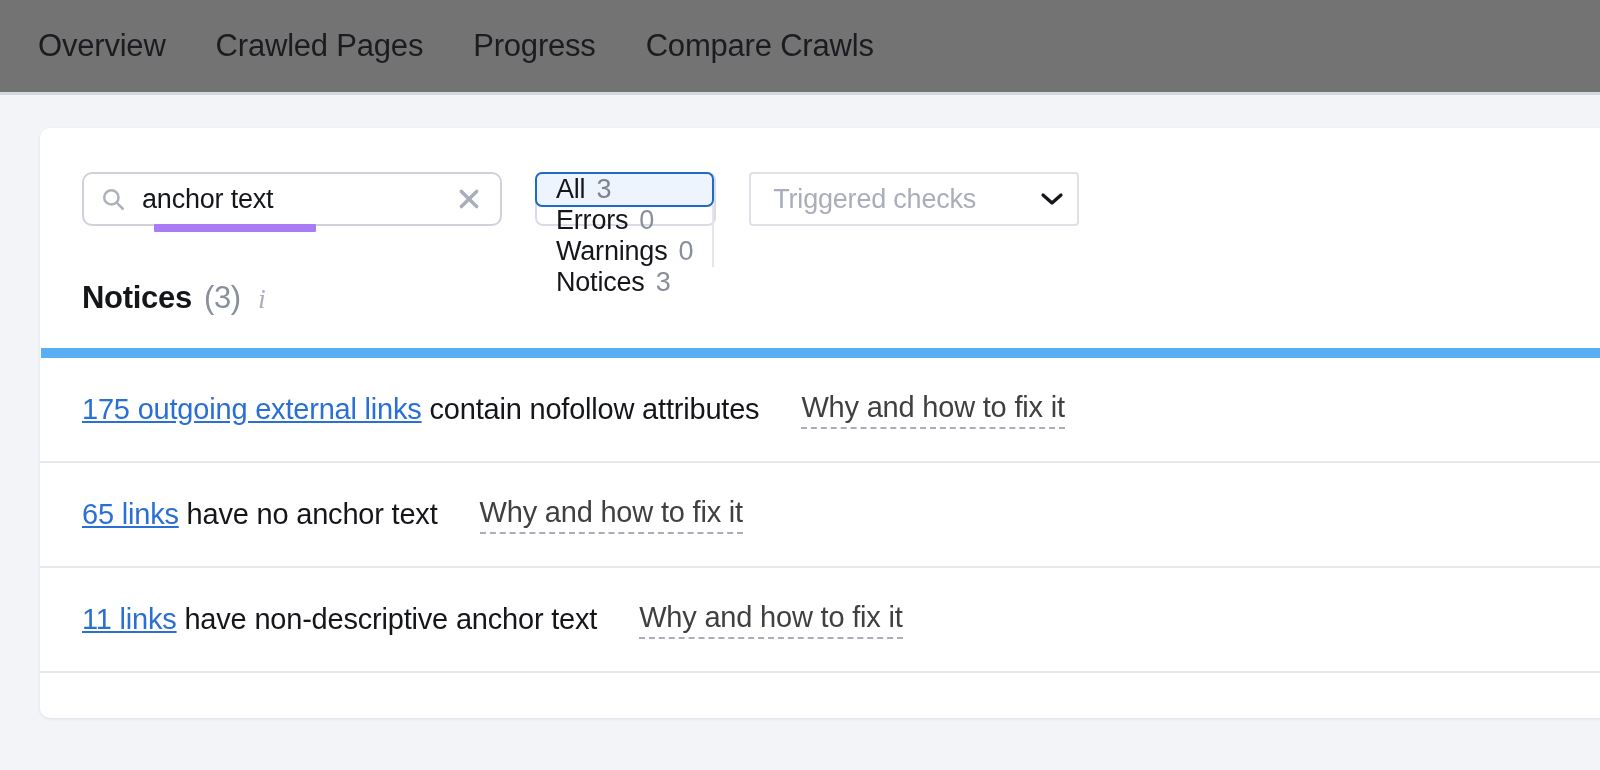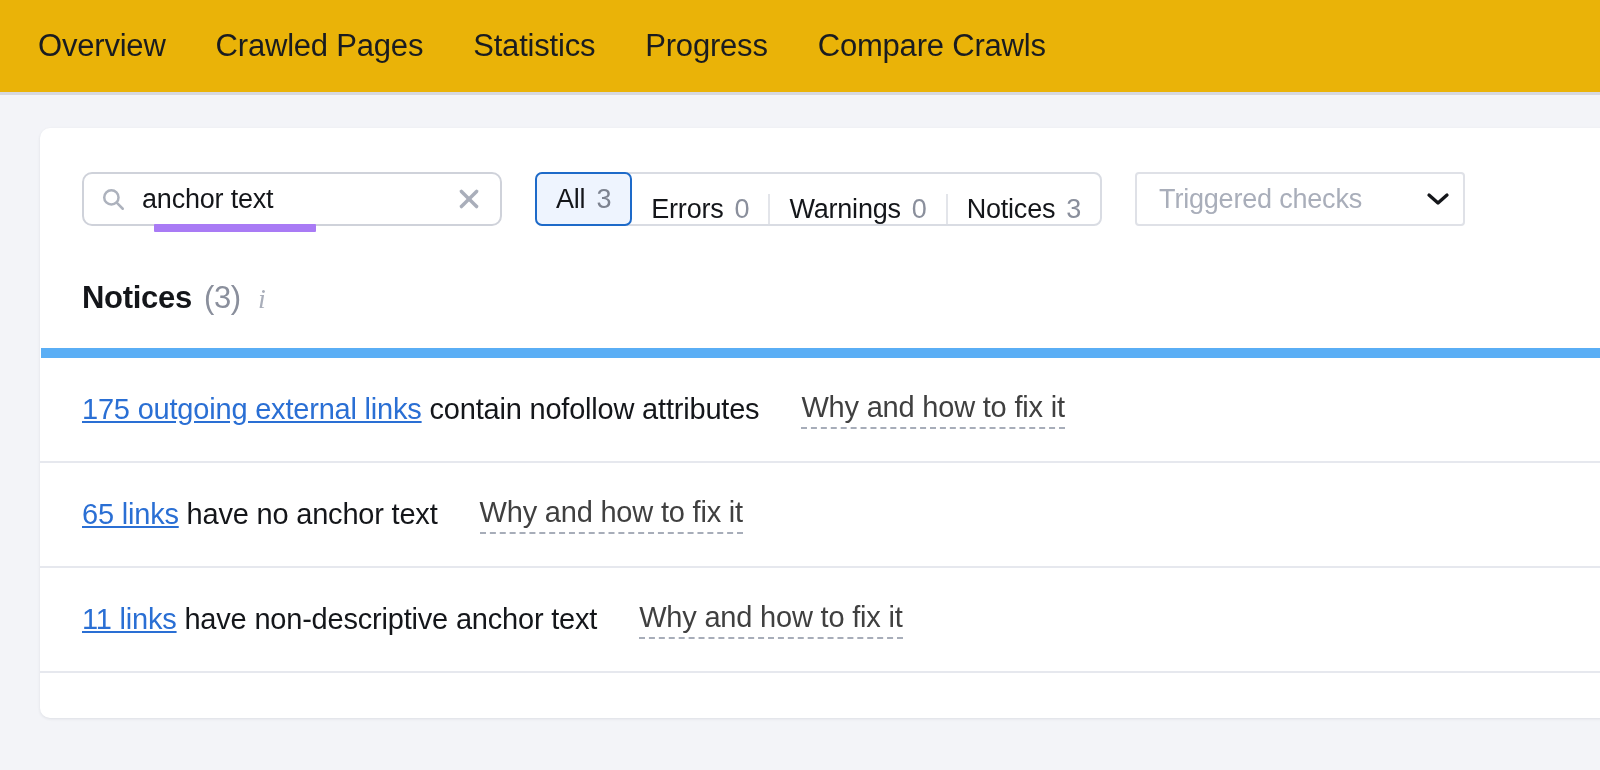--- a/index.html
+++ b/index.html
@@ -15,21 +15,21 @@
     position: relative;
   }
 
   
   .tabbar {
     position: absolute;
     top: 0;
     left: 0;
     width: 1600px;
     height: 95px;
-    background: #eab308;
+    background: #737373;
     box-sizing: border-box;
     border-bottom: 3px solid #d6d8e0;
     display: flex;
     align-items: center;
     padding-left: 38px;
   }
   .tab {
     position: relative;
     height: 95px;
     display: flex;
@@ -126,35 +126,35 @@
   
   .segmented {
     display: flex;
     margin-left: 33px;
     height: 54px;
     border: 2px solid #d9dce3;
     border-radius: 8px;
     background: #fff;
     box-sizing: border-box;
     overflow: visible;
+    flex-direction: column;
   }
   .seg {
     display: flex;
     align-items: center;
     gap: 11px;
     padding: 0 19px;
     font-size: 27px;
     color: #14161a;
     border-right: 2px solid #e3e5ea;
     cursor: pointer;
     white-space: nowrap;
     position: relative;
     box-sizing: border-box;
     letter-spacing: -0.2px;
-    margin-top: 20px;
   }
   .seg:last-child { border-right: none; }
   .seg .seg-count { color: #8a8f9c; }
   .seg.selected {
     background: #eef4fe;
     border: 2px solid #1d6ac9;
     border-radius: 7px;
     margin: -2px 0 -2px -2px;
     z-index: 2;
   }
@@ -270,23 +270,20 @@
 </style>
 </head>
 <body>
 
 <div class="tabbar">
   <div class="tab">
       <span>Overview</span>
     </div>
   <div class="tab">
       <span>Crawled Pages</span>
-    </div>
-  <div class="tab">
-      <span>Statistics</span>
     </div>
   <div class="tab">
       <span>Progress</span>
     </div>
   <div class="tab">
       <span>Compare Crawls</span>
     </div>
 </div>
 
 <div class="card">

